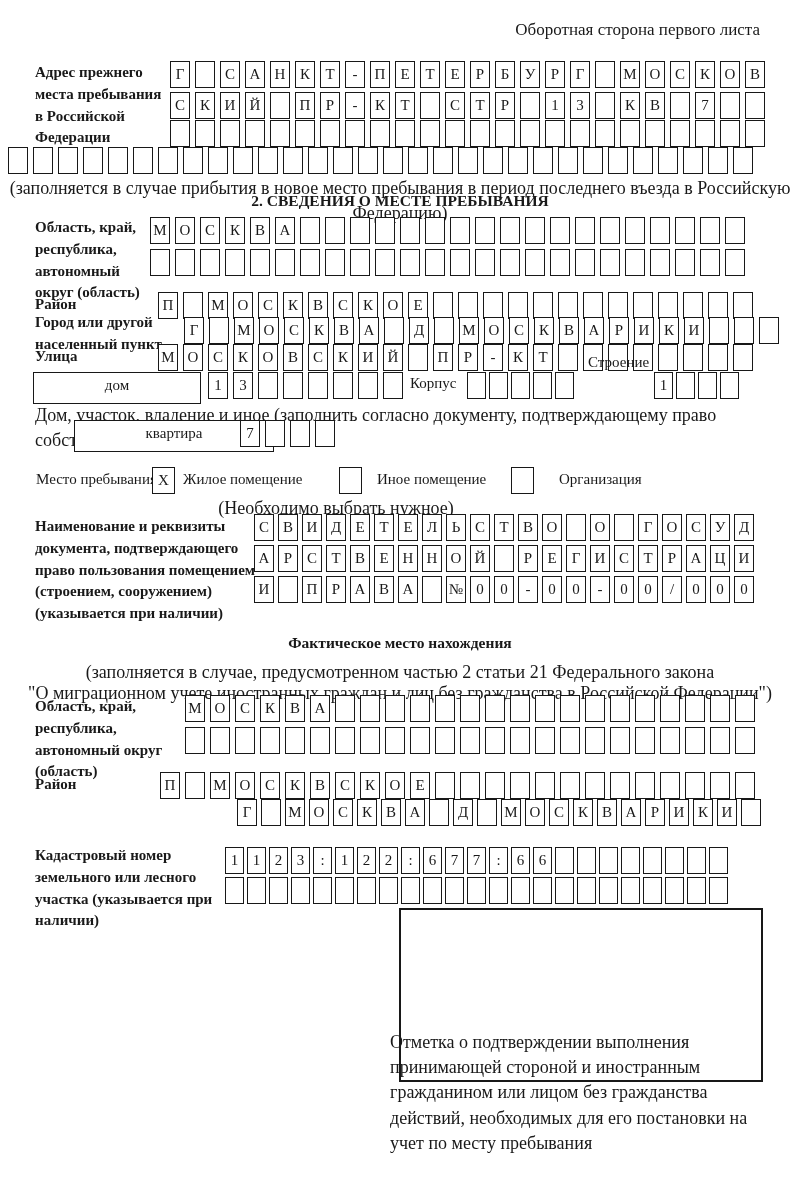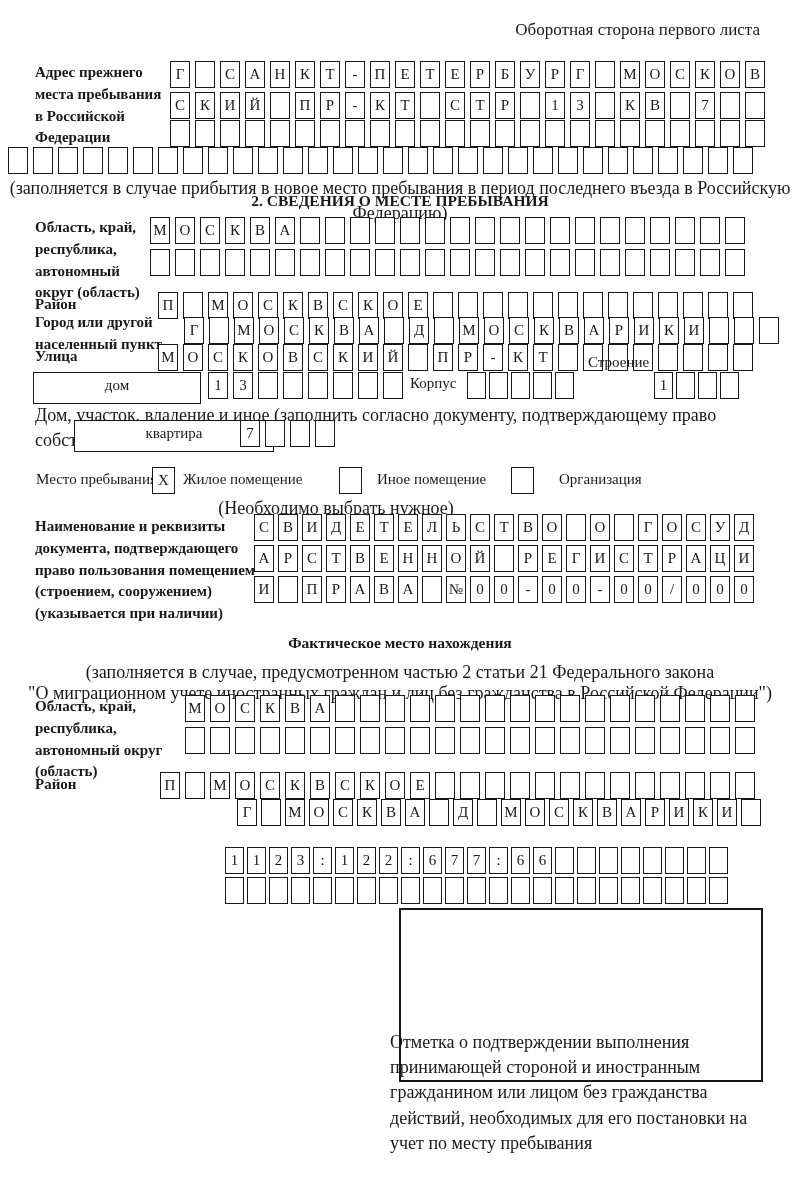--- a/index.html
+++ b/index.html
@@ -87,19 +87,20 @@
 
   <div class="abs label" style="left:35px; top:696px; width:155px;">Область, край, республика, автономный округ (область)</div>
   <div class="abs cells" style="left:185px; top:695px;"><span class="cell">М</span><span class="cell">О</span><span class="cell">С</span><span class="cell">К</span><span class="cell">В</span><span class="cell">А</span><span class="cell"></span><span class="cell"></span><span class="cell"></span><span class="cell"></span><span class="cell"></span><span class="cell"></span><span class="cell"></span><span class="cell"></span><span class="cell"></span><span class="cell"></span><span class="cell"></span><span class="cell"></span><span class="cell"></span><span class="cell"></span><span class="cell"></span><span class="cell"></span><span class="cell"></span></div>
   <div class="abs cells" style="left:185px; top:727px;"><span class="cell"></span><span class="cell"></span><span class="cell"></span><span class="cell"></span><span class="cell"></span><span class="cell"></span><span class="cell"></span><span class="cell"></span><span class="cell"></span><span class="cell"></span><span class="cell"></span><span class="cell"></span><span class="cell"></span><span class="cell"></span><span class="cell"></span><span class="cell"></span><span class="cell"></span><span class="cell"></span><span class="cell"></span><span class="cell"></span><span class="cell"></span><span class="cell"></span><span class="cell"></span></div>
 
   <div class="abs label" style="left:35px; top:774px;">Район</div>
   <div class="abs cells" style="left:160px; top:772px;"><span class="cell">П</span><span class="cell"></span><span class="cell">М</span><span class="cell">О</span><span class="cell">С</span><span class="cell">К</span><span class="cell">В</span><span class="cell">С</span><span class="cell">К</span><span class="cell">О</span><span class="cell">Е</span><span class="cell"></span><span class="cell"></span><span class="cell"></span><span class="cell"></span><span class="cell"></span><span class="cell"></span><span class="cell"></span><span class="cell"></span><span class="cell"></span><span class="cell"></span><span class="cell"></span><span class="cell"></span><span class="cell"></span></div>
 
   <div class="abs cells mr4" style="left:237px; top:799px;"><span class="cell">Г</span><span class="cell"></span><span class="cell">М</span><span class="cell">О</span><span class="cell">С</span><span class="cell">К</span><span class="cell">В</span><span class="cell">А</span><span class="cell"></span><span class="cell">Д</span><span class="cell"></span><span class="cell">М</span><span class="cell">О</span><span class="cell">С</span><span class="cell">К</span><span class="cell">В</span><span class="cell">А</span><span class="cell">Р</span><span class="cell">И</span><span class="cell">К</span><span class="cell">И</span><span class="cell"></span></div>
 
+  <div class="abs label" style="left:35px; top:845px; width:190px;">Кадастровый номер земельного или лесного участка (указывается при наличии)</div>
   <div class="abs cells mr3" style="left:225px; top:847px;"><span class="cell">1</span><span class="cell">1</span><span class="cell">2</span><span class="cell">3</span><span class="cell">:</span><span class="cell">1</span><span class="cell">2</span><span class="cell">2</span><span class="cell">:</span><span class="cell">6</span><span class="cell">7</span><span class="cell">7</span><span class="cell">:</span><span class="cell">6</span><span class="cell">6</span><span class="cell"></span><span class="cell"></span><span class="cell"></span><span class="cell"></span><span class="cell"></span><span class="cell"></span><span class="cell"></span><span class="cell"></span></div>
   <div class="abs cells mr3" style="left:225px; top:877px;"><span class="cell"></span><span class="cell"></span><span class="cell"></span><span class="cell"></span><span class="cell"></span><span class="cell"></span><span class="cell"></span><span class="cell"></span><span class="cell"></span><span class="cell"></span><span class="cell"></span><span class="cell"></span><span class="cell"></span><span class="cell"></span><span class="cell"></span><span class="cell"></span><span class="cell"></span><span class="cell"></span><span class="cell"></span><span class="cell"></span><span class="cell"></span><span class="cell"></span><span class="cell"></span></div>
 
   <div class="abs stamp-box" style="left:399px; top:908px; width:364px; height:174px;"></div>
   <div class="abs note" style="left:390px; top:1030px; width:385px; text-align:left;">Отметка о подтверждении выполнения принимающей стороной и иностранным гражданином или лицом без гражданства действий, необходимых для его постановки на учет по месту пребывания</div>
 
 </div>
 
 </body></html>

